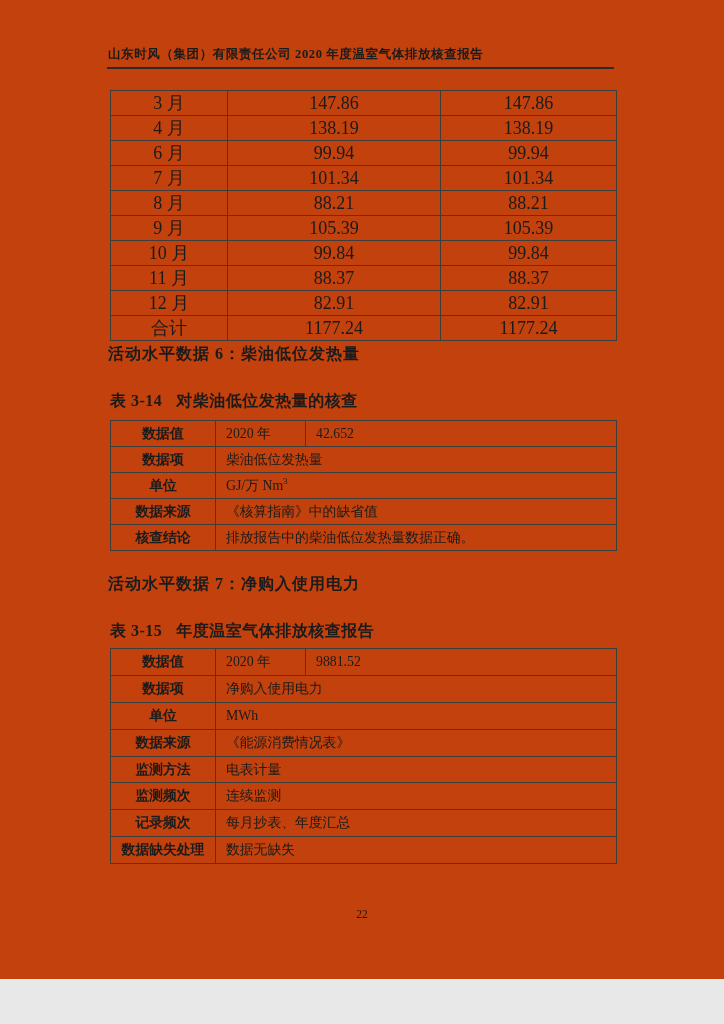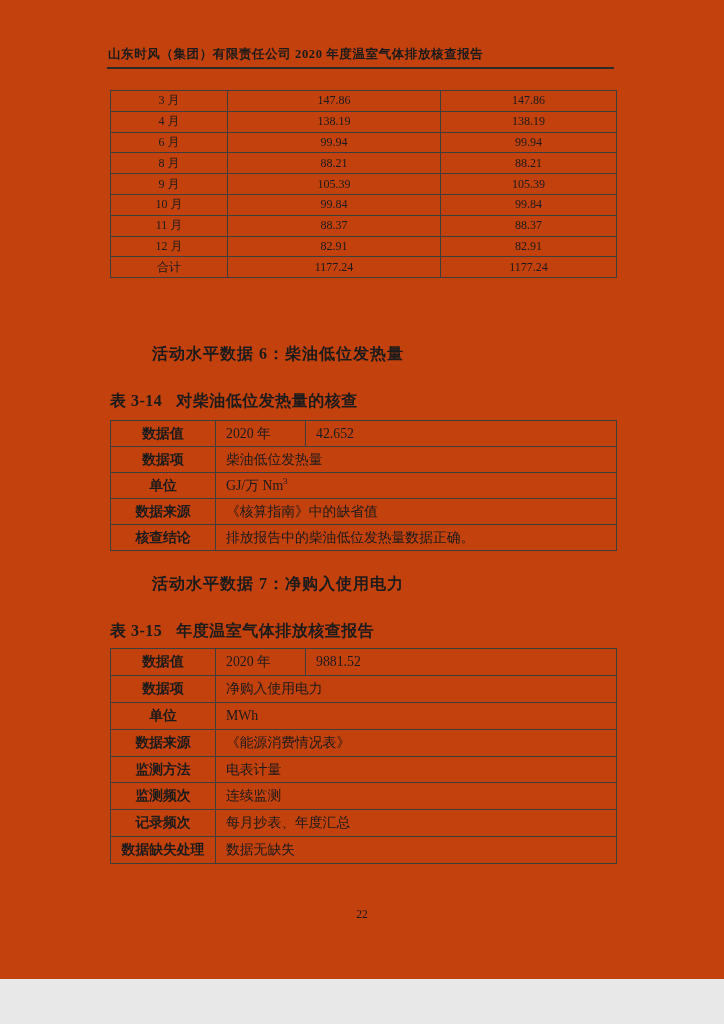--- a/index.html
+++ b/index.html
@@ -23,38 +23,37 @@
   table {
     position:absolute; left:110px;
     border-collapse:collapse; table-layout:fixed;
     width:506px;
   }
   td { border:1.5px solid #3d3d3d; padding:0; overflow:hidden; }
 
   
   .t-month { top:90px; }
   .t-month td {
-    height:19.8px; text-align:center; font-size:12px;
+    height:19.8px; text-align:center; font-size:18px;
   }
 
   
   .t-verify td { font-size:13.8px; }
   .t-14 { top:420px; }
   .t-14 td { height:25.1px; }
   .t-15 { top:648px; }
   .t-15 td { height:25.9px; }
   .lbl { font-weight:bold; text-align:center; }
   .val { text-align:left; padding-left:10px; }
   sup { font-size:9px; }
 
   .sec-heading {
     position:absolute; left:108px;
     font-size:16px; font-weight:bold; letter-spacing:1px;
     white-space:nowrap;
-    margin-left:44px;
   }
   .h-6 { top:344px; }
   .h-7 { top:574px; }
 
   .tbl-caption {
     position:absolute; left:110px; width:506px;
     font-size:16px; font-weight:bold;
     letter-spacing:0.5px; white-space:nowrap;
   }
   .cap-14 { top:391px; }
@@ -90,20 +89,25 @@
         <td>4 月</td>
         <td>138.19</td>
         <td>138.19</td>
       </tr>
       <tr>
         <td>6 月</td>
         <td>99.94</td>
         <td>99.94</td>
       </tr>
       <tr>
+        <td>7 月</td>
+        <td>101.34</td>
+        <td>101.34</td>
+      </tr>
+      <tr>
         <td>8 月</td>
         <td>88.21</td>
         <td>88.21</td>
       </tr>
       <tr>
         <td>9 月</td>
         <td>105.39</td>
         <td>105.39</td>
       </tr>
       <tr>

